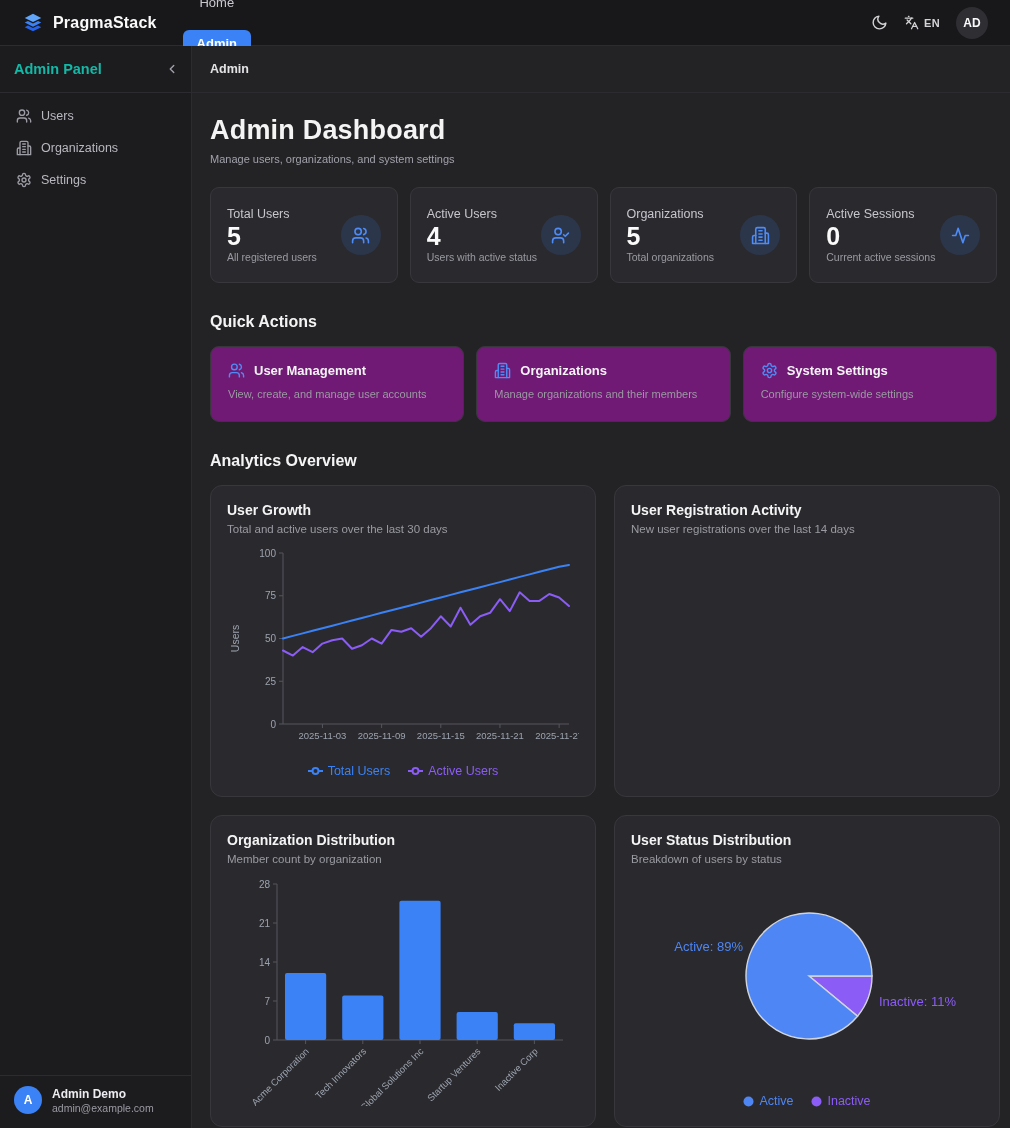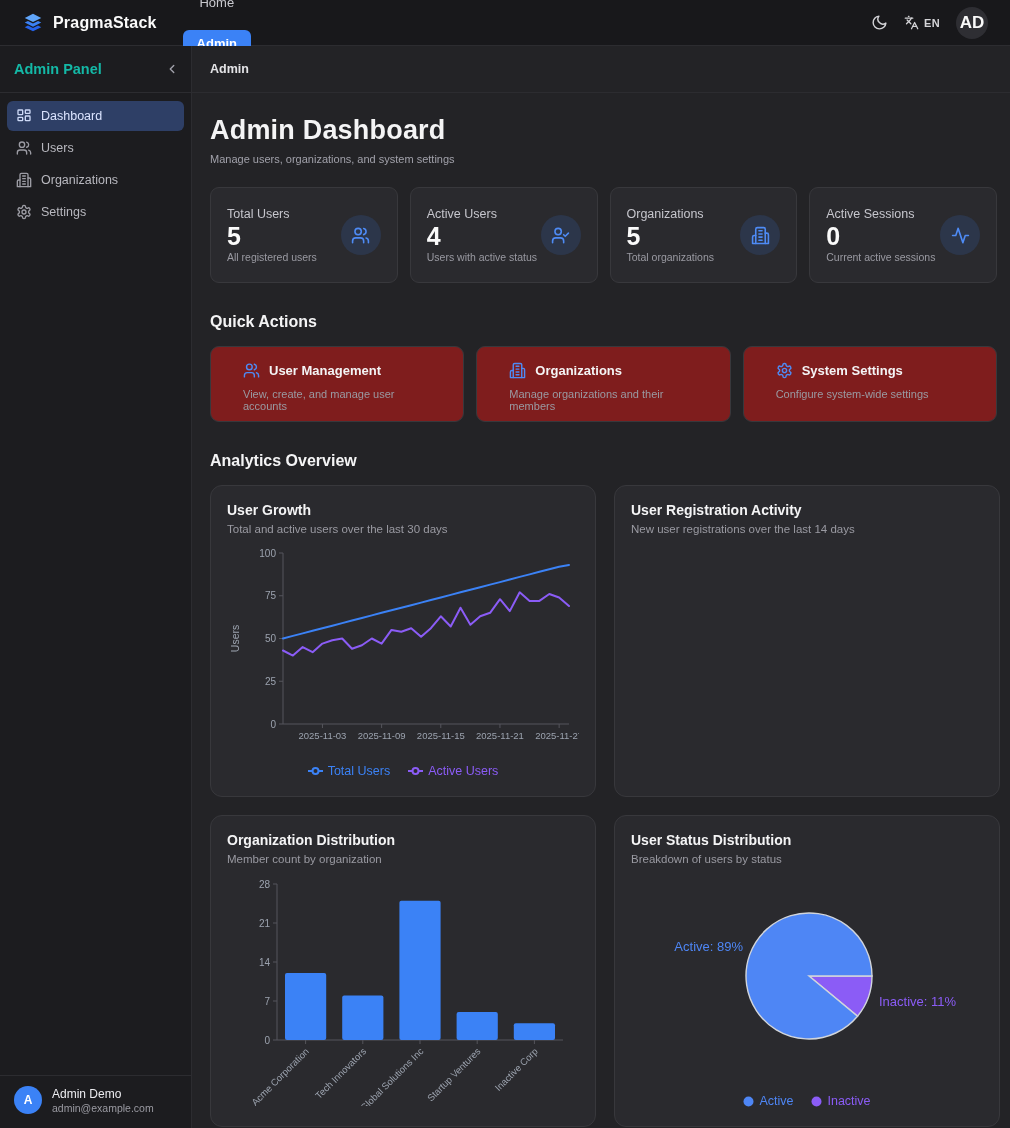--- a/index.html
+++ b/index.html
@@ -13,41 +13,41 @@
   .nav-left { display:flex; align-items:center; gap:26px; }
   .brand { display:flex; align-items:center; gap:9px; cursor:pointer; }
   .brand-name { font-size:16px; font-weight:bold; color:#fafafa; letter-spacing:.2px; }
   .nav-links { display:flex; align-items:center; gap:14px;flex-direction:column; }
   .nav-link { font-size:13px; color:#c9c9cf; text-decoration:none; cursor:pointer; padding:6px 4px; }
   .nav-link.active { background:#3b82f6; color:#fff; border-radius:6px; padding:6px 14px; font-weight:600; }
   .nav-right { display:flex; align-items:center; gap:16px; }
   .icon-btn { background:none; border:none; color:#d4d4d8; cursor:pointer; display:flex; align-items:center; gap:5px; }
   .lang-label { font-size:11px; color:#d4d4d8; font-weight:600; letter-spacing:.4px; }
   .nav-avatar { width:32px; height:32px; border-radius:50%; background:#2e2e33; color:#fafafa;
-                font-size:17px; font-weight:bold; display:flex; align-items:center; justify-content:center; cursor:pointer; }
+                font-size:12px; font-weight:bold; display:flex; align-items:center; justify-content:center; cursor:pointer; }
 
   
   .shell { flex:1; display:flex; min-height:0; }
 
   
   .sidebar { width:192px; background:#1c1c1f; border-right:1px solid #2c2c30; display:flex; flex-direction:column; flex:0 0 auto; }
   .sb-head { height:47px; border-bottom:1px solid #2c2c30; display:flex; align-items:center; justify-content:space-between; padding:0 12px 0 14px; }
   .sb-title { font-size:14.5px; font-weight:bold; color:#14b8a6; }
   .sb-collapse { background:none; border:none; color:#a1a1aa; cursor:pointer; display:flex; }
   .sb-items { padding:8px 7px; display:flex; flex-direction:column; gap:2px; }
   .sb-item { display:flex; align-items:center; gap:9px; padding:7px 9px; border-radius:6px; cursor:pointer;
              color:#b8b8bf; font-size:12.5px; }
   .sb-item .sb-ic { display:flex; color:#9c9ca4; }
   .sb-item.active { background:#2e3f66; color:#dbe4ff; }
   .sb-item.active .sb-ic { color:#cdd9f7; }
   .sb-spacer { flex:1; }
   .sb-user { border-top:1px solid #2c2c30; padding:10px 14px 14px; display:flex; align-items:center; gap:10px; cursor:pointer; }
   .sb-user-avatar { width:28px; height:28px; border-radius:50%; background:#3b82f6; color:#fff; font-size:12px; font-weight:bold;
                     display:flex; align-items:center; justify-content:center; flex:0 0 auto; }
-  .sb-user-name { font-size:12px; font-weight:normal; color:#ececf0; line-height:1.35; }
+  .sb-user-name { font-size:12px; font-weight:bold; color:#ececf0; line-height:1.35; }
   .sb-user-email { font-size:10.5px; color:#9a9aa2; }
 
   
   .main { flex:1; display:flex; flex-direction:column; min-width:0; background:#232326; }
   .breadcrumb-bar { height:47px; border-bottom:1px solid #2c2c30; display:flex; align-items:center; padding:0 18px; flex:0 0 auto; }
   .breadcrumb { font-size:12.5px; font-weight:600; color:#e4e4e7; cursor:pointer; }
   .content { padding:22px 13px 20px 18px; overflow:hidden; }
   .page-title { font-size:27px; font-weight:bold; color:#f4f4f5; letter-spacing:.2px; }
   .page-subtitle { font-size:11px; color:#a1a1aa; margin-top:7px; }
 
@@ -57,21 +57,21 @@
                display:flex; justify-content:space-between; }
   .stat-label { font-size:12.5px; color:#c6c6cd; margin-top:5px; }
   .stat-value { font-size:25px; font-weight:bold; color:#fafafa; margin-top:2px; line-height:1.1; }
   .stat-desc { font-size:10.5px; color:#9a9aa2; }
   .stat-icon { width:40px; height:40px; border-radius:50%; background:rgba(59,130,246,.14); color:#4e8bf5;
                display:flex; align-items:center; justify-content:center; align-self:center; flex:0 0 auto; }
 
   
   .section-heading { font-size:16px; font-weight:bold; color:#f4f4f5; margin-top:30px; }
   .qa-grid { display:grid; grid-template-columns:repeat(3,1fr); gap:12px; margin-top:15px; }
-  .qa-card { background:#7f1d1d; border:1px solid #38383c; border-radius:9px; padding:15px 32px; height:76px; cursor:pointer; }
+  .qa-card { background:#701a75; border:1px solid #38383c; border-radius:9px; padding:15px 17px; height:76px; cursor:pointer; }
   .qa-top { display:flex; align-items:center; gap:9px; }
   .qa-icon { color:#4e8bf5; display:flex; }
   .qa-title { font-size:13px; font-weight:bold; color:#f4f4f5; }
   .qa-desc { font-size:11px; color:#9a9aa2; margin-top:9px; }
 
   
   .charts-grid { display:grid; grid-template-columns:repeat(2,1fr); gap:18px; margin-top:15px; }
   .chart-card { background:#2a2a2e; border:1px solid #38383c; border-radius:12px; padding:16px 16px 12px; height:312px;
                 display:flex; flex-direction:column; }
   .chart-title { font-size:14px; font-weight:bold; color:#f4f4f5; }
@@ -136,31 +136,20 @@
         <span class="sb-title">Admin Panel</span>
         <button class="sb-collapse">
           <span style="display:flex;">
             <svg width="14" height="14" viewBox="0 0 24 24" fill="none" stroke="currentColor" stroke-width="2.4" stroke-linecap="round" stroke-linejoin="round">
                 <path d="m15 18-6-6 6-6"></path>
               </svg>
           </span>
         </button>
       </div>
       <nav class="sb-items">
-        <div class="sb-item active">
-          <span class="sb-ic">
-            <svg width="16" height="16" viewBox="0 0 24 24" fill="none" stroke="currentColor" stroke-width="2" stroke-linecap="round" stroke-linejoin="round">
-              <rect width="7" height="7" x="3" y="3" rx="1"></rect>
-                <rect width="7" height="5" x="14" y="3" rx="1"></rect>
-              <rect width="7" height="7" x="14" y="12" rx="1"></rect>
-                <rect width="7" height="5" x="3" y="14" rx="1"></rect>
-            </svg>
-          </span>
-          <span>Dashboard</span>
-        </div>
         <div class="sb-item">
           <span class="sb-ic">
             <svg width="16" height="16" viewBox="0 0 24 24" fill="none" stroke="currentColor" stroke-width="2" stroke-linecap="round" stroke-linejoin="round">
               <path d="M16 21v-2a4 4 0 0 0-4-4H6a4 4 0 0 0-4 4v2"></path>
                 <circle cx="9" cy="7" r="4"></circle>
               <path d="M22 21v-2a4 4 0 0 0-3-3.87"></path>
                 <path d="M16 3.13a4 4 0 0 1 0 7.75"></path>
             </svg>
           </span>
           <span>Users</span>

